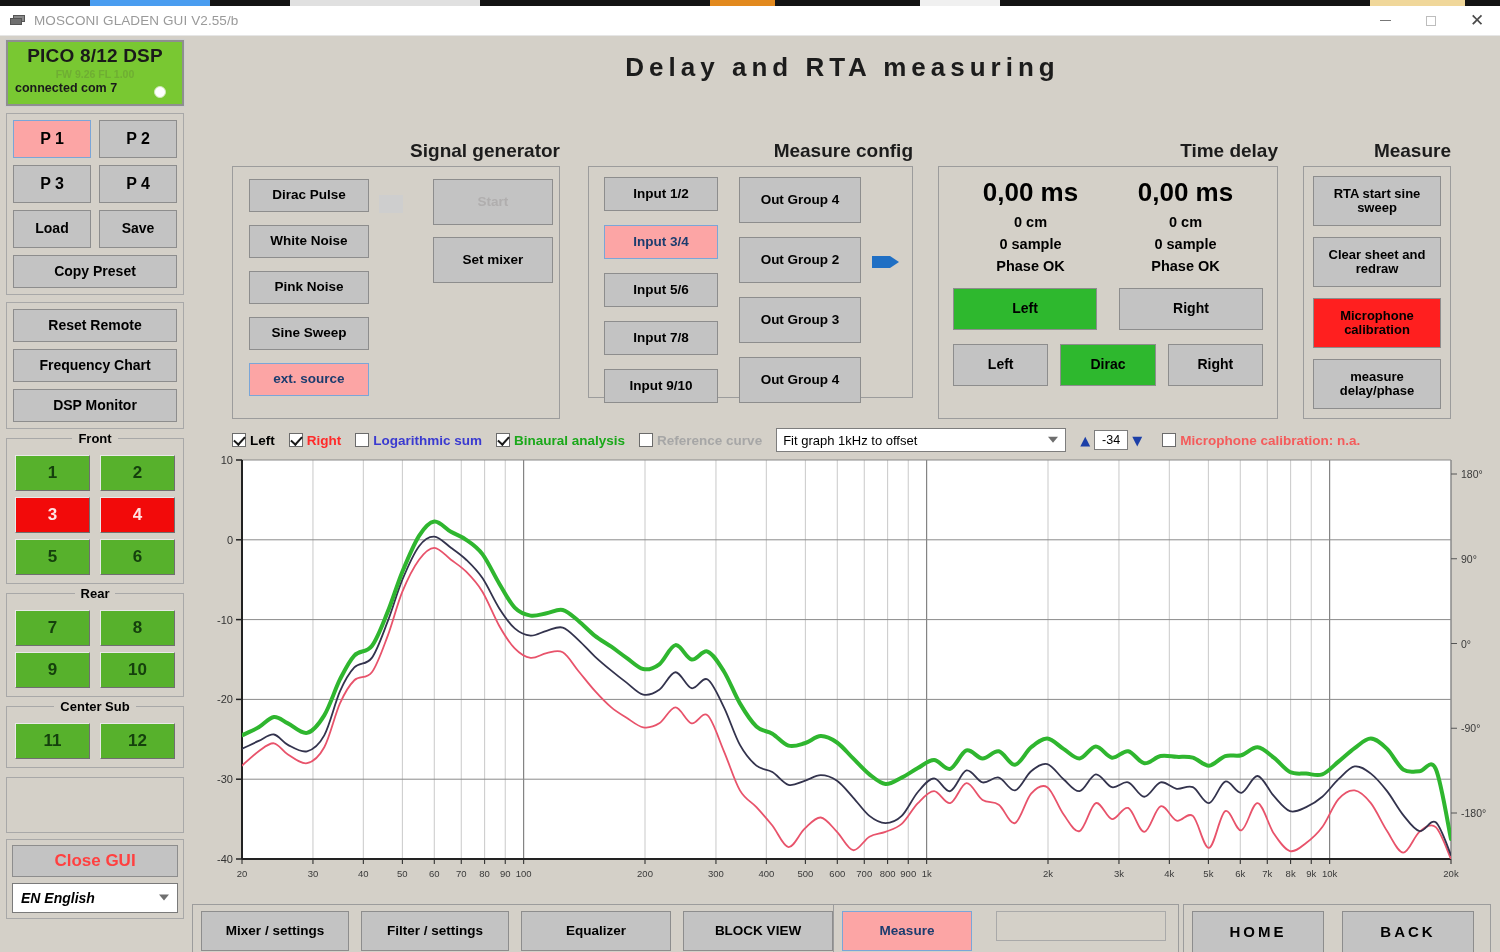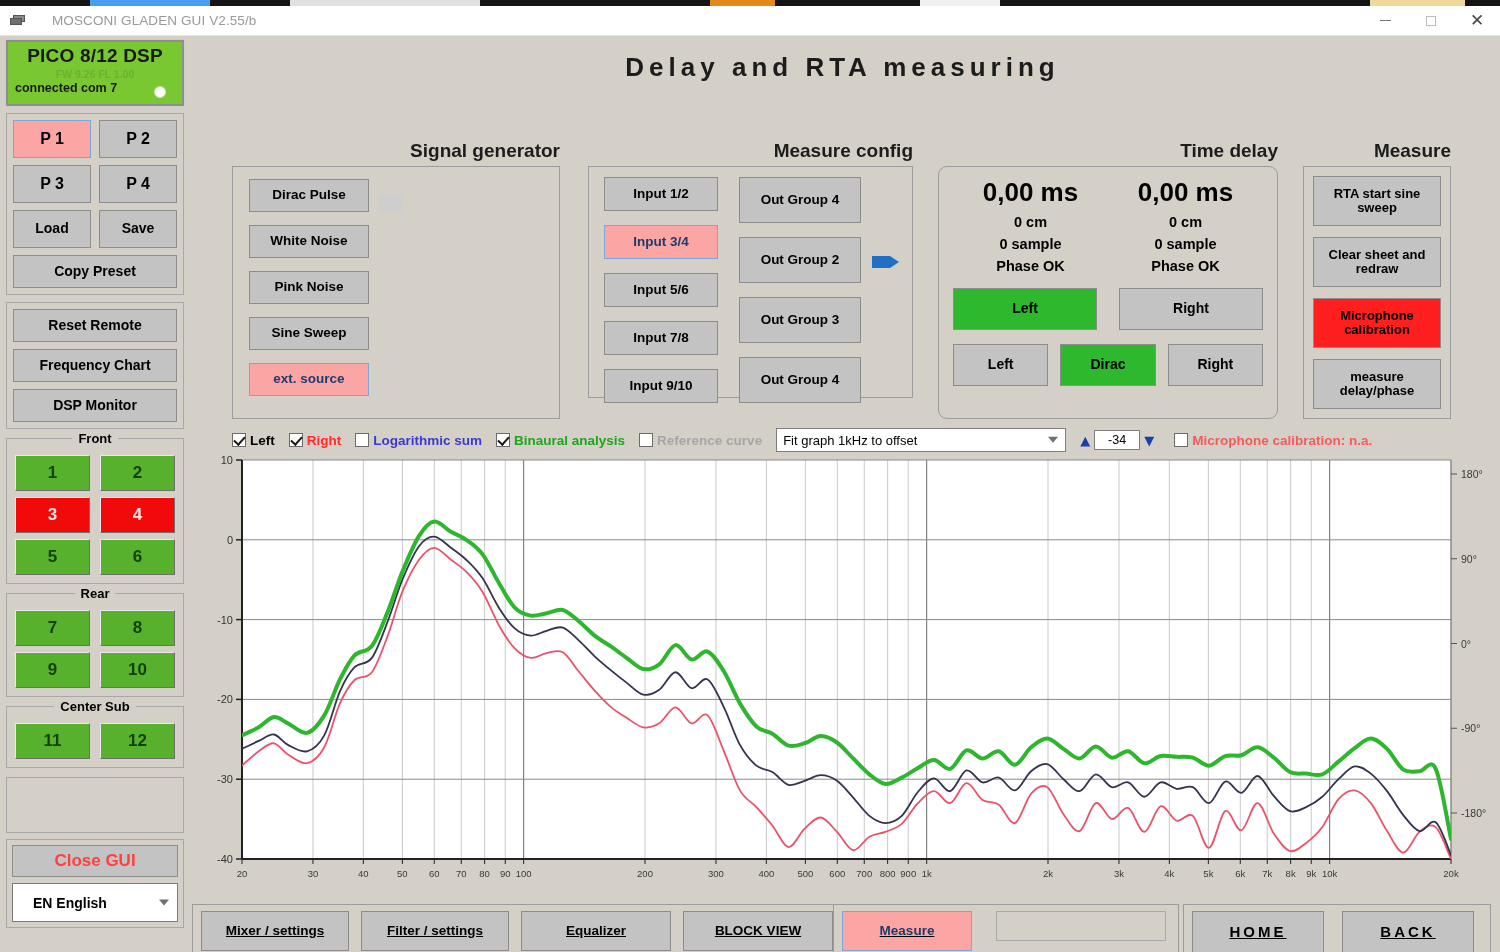--- a/index.html
+++ b/index.html
@@ -17,21 +17,20 @@
     position: absolute; top: 0; left: 0; width: 1500px; height: 6px;
     background: #141414;
   }
   .tab-ghost { position: absolute; top: 0; height: 6px; }
 
   
   .titlebar {
     position: absolute; top: 6px; left: 0; width: 1500px; height: 30px;
     background: #ffffff; display: flex; align-items: center;
     border-bottom: 1px solid #e6e6e6;
-    gap: 18px;
   }
   .tb-icon {
     width: 16px; height: 14px; margin-left: 10px; margin-right: 8px;
     position: relative;
   }
   .tb-icon .s1, .tb-icon .s2 {
     position: absolute; background: #6f6f6f; border: 1px solid #555;
   }
   .tb-icon .s1 { left: 0; top: 4px; width: 12px; height: 7px; }
   .tb-icon .s2 { left: 3px; top: 1px; width: 12px; height: 7px; background:#8a8a8a; }
@@ -109,24 +108,24 @@
     border-right: 1px solid #6f6f6f; border-bottom: 1px solid #6f6f6f;
   }
   .chcell.on { background: #57b12c; color: #15400d; }
   .chcell.off { background: #f20a0a; color: #ffe3e3; }
 
   .sb-blank { margin-top: 9px; height: 56px; border: 1px solid #a8a8a8; background: #d4d0c8; }
 
   .sb-bottom { margin-top: 6px; border: 1px solid #a8a8a8; padding: 5px; background: #d4d0c8; }
   .close-gui { width: 100%; height: 32px; font-size: 17px; }
   .lang-select {
-    margin-top: 6px; width: 100%; height: 39px;
+    margin-top: 6px; width: 100%; height: 30px;
     background: #fff; border: 1px solid #7a7a7a;
-    display: flex; align-items: center; padding-left: 20px;
-    font-size: 14px; font-weight: bold; color: #000; position: relative;
+    display: flex; align-items: center; padding-left: 8px;
+    font-size: 14px; font-weight: bold; color: #000; position: relative; font-style: italic;
   }
   .lang-select .chev {
     position: absolute; right: 8px; top: 50%; transform: translateY(-60%);
     width: 0; height: 0; border-left: 5px solid transparent; border-right: 5px solid transparent;
     border-top: 6px solid #707070;
   }
 
   
   .main { position: absolute; left: 190px; top: 40px; width: 1305px; height: 905px; }
   .page-title {
@@ -163,21 +162,21 @@
   .mc-col-l { position: absolute; left: 15px; top: 10px; }
   .mc-col-l .btn { width: 114px; height: 34px; margin-bottom: 14px; font-size: 13.5px; }
   .mc-col-r { position: absolute; left: 150px; top: 10px; }
   .mc-col-r .btn { width: 122px; height: 46px; margin-bottom: 14px; font-size: 13.5px; }
   .mc-arrow {
     position: absolute; right: 10px; top: 84px; width: 32px; height: 22px;
   }
 
   
   #td { left: 748px; top: 100px; width: 340px; }
-  #td .panel-frame { height: 253px; padding: 10px 14px; border-radius: 9px; }
+  #td .panel-frame { height: 253px; padding: 10px 14px; }
   .td-cols { display: flex; }
   .td-col { flex: 1; text-align: center; }
   .td-ms { font-size: 26px; font-weight: bold; color: #000; }
   .td-sub { font-size: 14.5px; font-weight: bold; color: #000; margin-top: 6px; }
   .td-btnrow { display: flex; gap: 22px; margin-top: 14px; }
   .td-btnrow .btn { flex: 1; height: 42px; font-size: 14px; }
   .td-btnrow2 { display: flex; gap: 12px; margin-top: 14px; }
   .td-btnrow2 .btn { flex: 1; height: 42px; font-size: 14px; }
 
   
@@ -214,38 +213,38 @@
     font-size: 13px; color: #000; position: relative; margin-right: 10px;
   }
   .fitsel .chev {
     position: absolute; right: 7px; top: 50%; transform: translateY(-55%);
     width: 0; height: 0; border-left: 5px solid transparent; border-right: 5px solid transparent;
     border-top: 6px solid #6e6e6e;
   }
   .spin { display: flex; align-items: center; margin-right: 16px; }
   .spin .arrow { font-size: 13px; color: #1c3fa8; padding: 0 4px; font-family:"DejaVu Sans",sans-serif;}
   .spin .val {
-    width: 46px; height: 20px; background: #fff; border: 1px solid #7d7d7d;
+    width: 34px; height: 20px; background: #fff; border: 1px solid #7d7d7d;
     font-size: 12.5px; display: flex; align-items: center; justify-content: center;
   }
 
   
   .chartbox { position: absolute; left: 14px; top: 412px; width: 1285px; height: 445px; }
   .chart-svg { display: block; }
 
   
   .bottombar { position: absolute; left: 0px; top: 862px; width: 1305px; height: 82px; }
   .bb-group {
     position: absolute; border: 1px solid #9c9c9c; background: #d4d0c8;
     padding: 6px 8px 2px 8px;
   }
   .bb-grp1 { left: 2px; top: 2px; width: 655px; height: 76px; }
   .bb-grp2 { left: 643px; top: 2px; width: 346px; height: 76px; }
   .bb-grp3 { left: 993px; top: 2px; width: 308px; height: 76px; }
-  .bb-row { display: flex; gap: 12px; text-decoration: underline; }
+  .bb-row { display: flex; gap: 12px; }
   .bb-row .btn { height: 40px; font-size: 13.5px; }
   .status-field {
     width: 170px; height: 30px; background: #d4d0c8; border: 1px solid #a9a9a9;
     margin-left: 12px;
   }
 </style>
 </head>
 <body>
 
 <div id="app">
@@ -363,20 +362,24 @@
       <div class="panel-cap">Signal generator</div>
       <div class="panel-frame">
         <div class="sg-col-l">
           <div class="btn">Dirac Pulse</div>
           <div class="btn">White Noise</div>
           <div class="btn">Pink Noise</div>
           <div class="btn">Sine Sweep</div>
           <div class="btn sel" style="color:#1c3c6e;">ext. source</div>
         </div>
         <div class="sg-mid-tab"></div>
+        <div class="sg-col-r">
+          <div class="btn start disabled">Start</div>
+          <div class="btn">Set mixer</div>
+        </div>
       </div>
     </div>
 
     <div class="panel" id="mc">
       <div class="panel-cap">Measure config</div>
       <div class="panel-frame">
         <div class="mc-col-l">
           <div class="btn">Input 1/2</div>
           <div class="btn sel" style="color:#1c3c6e;">Input 3/4</div>
           <div class="btn">Input 5/6</div>

